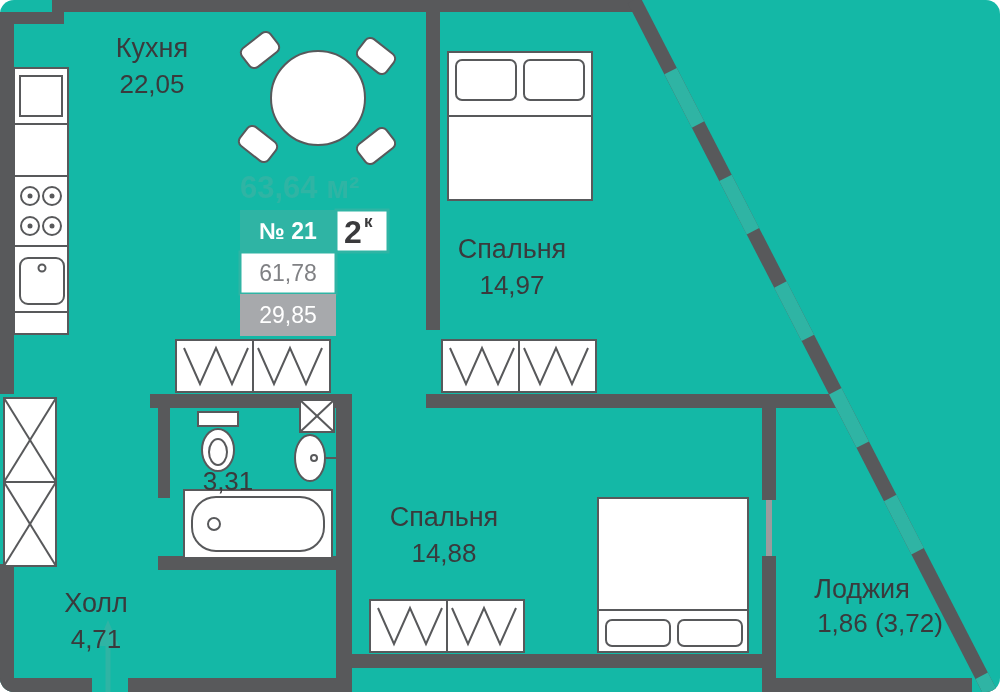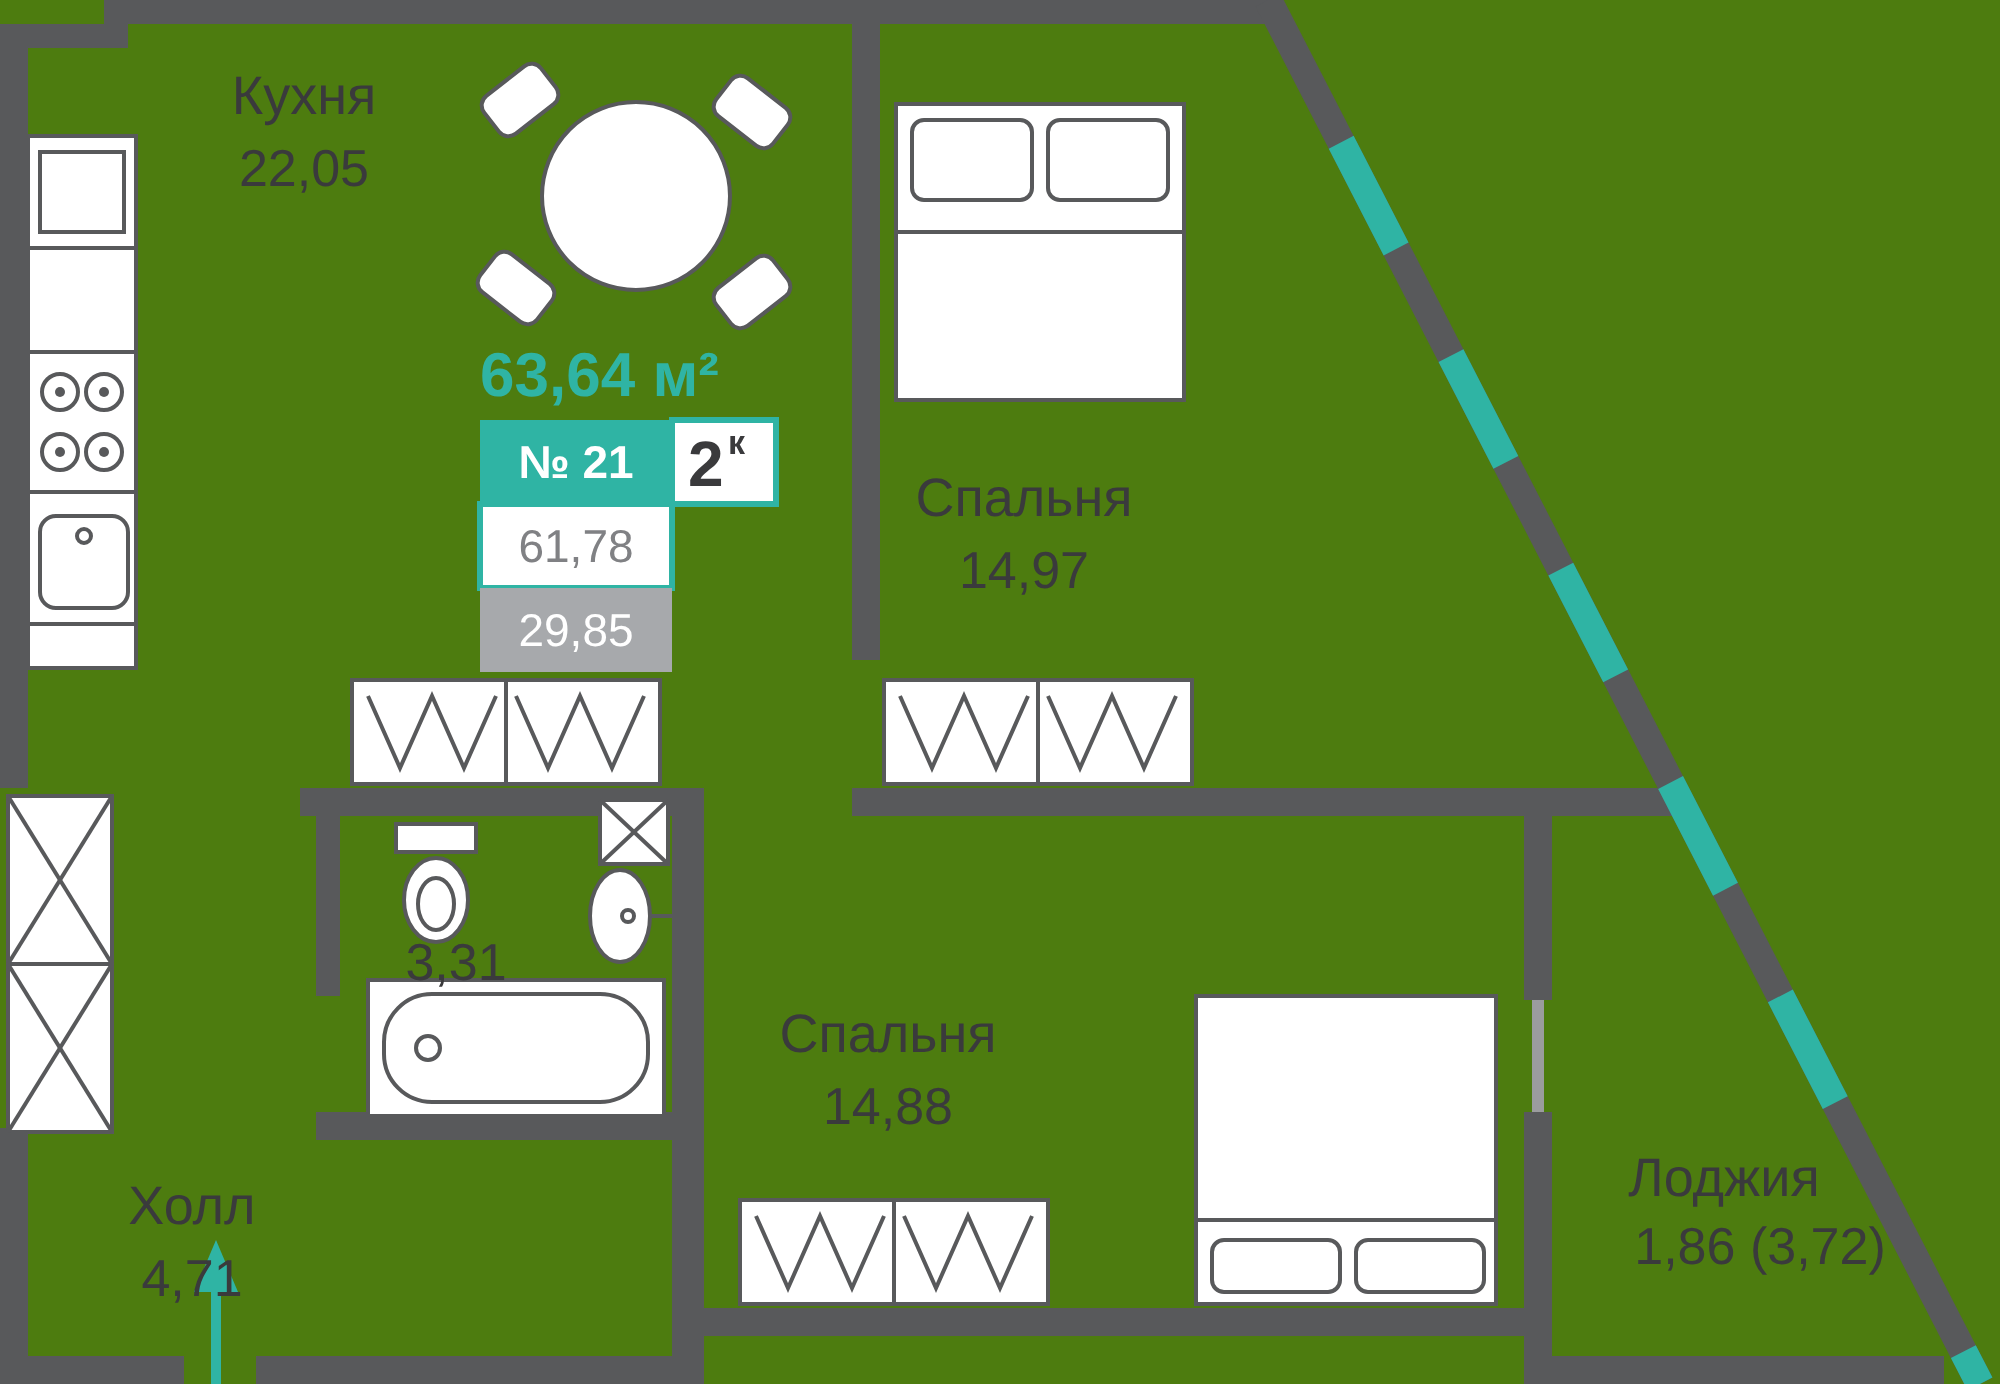--- a/index.html
+++ b/index.html
@@ -1,18 +1,19 @@
 <!DOCTYPE html>
 <html><head>
 <meta charset="utf-8">
 <style>
   html,body{margin:0;padding:0;background:#ffffff;}
   .plan-wrap{
-    position:relative;width:1000px;height:692px;background:#4d7c0f;overflow:hidden;
+    position:relative;width:1000px;height:692px;background:#14b8a6;overflow:hidden;
     font-family:"Liberation Sans", sans-serif;
+    border-radius:14px;
   }
   svg{display:block;}
   svg text{font-family:"Liberation Sans", sans-serif;}
   .wall{fill:#58595B;}
   .win{fill:#9B9C9E;}
   .f{fill:#ffffff;stroke:#58595B;stroke-width:2;}
   .fn{fill:none;stroke:#58595B;stroke-width:2;}
   .fl{stroke:#58595B;stroke-width:2;}
   .room-name{font-size:27px;fill:#3A3A3C;text-anchor:middle;}
   .room-area{font-size:26px;fill:#3A3A3C;text-anchor:middle;}

